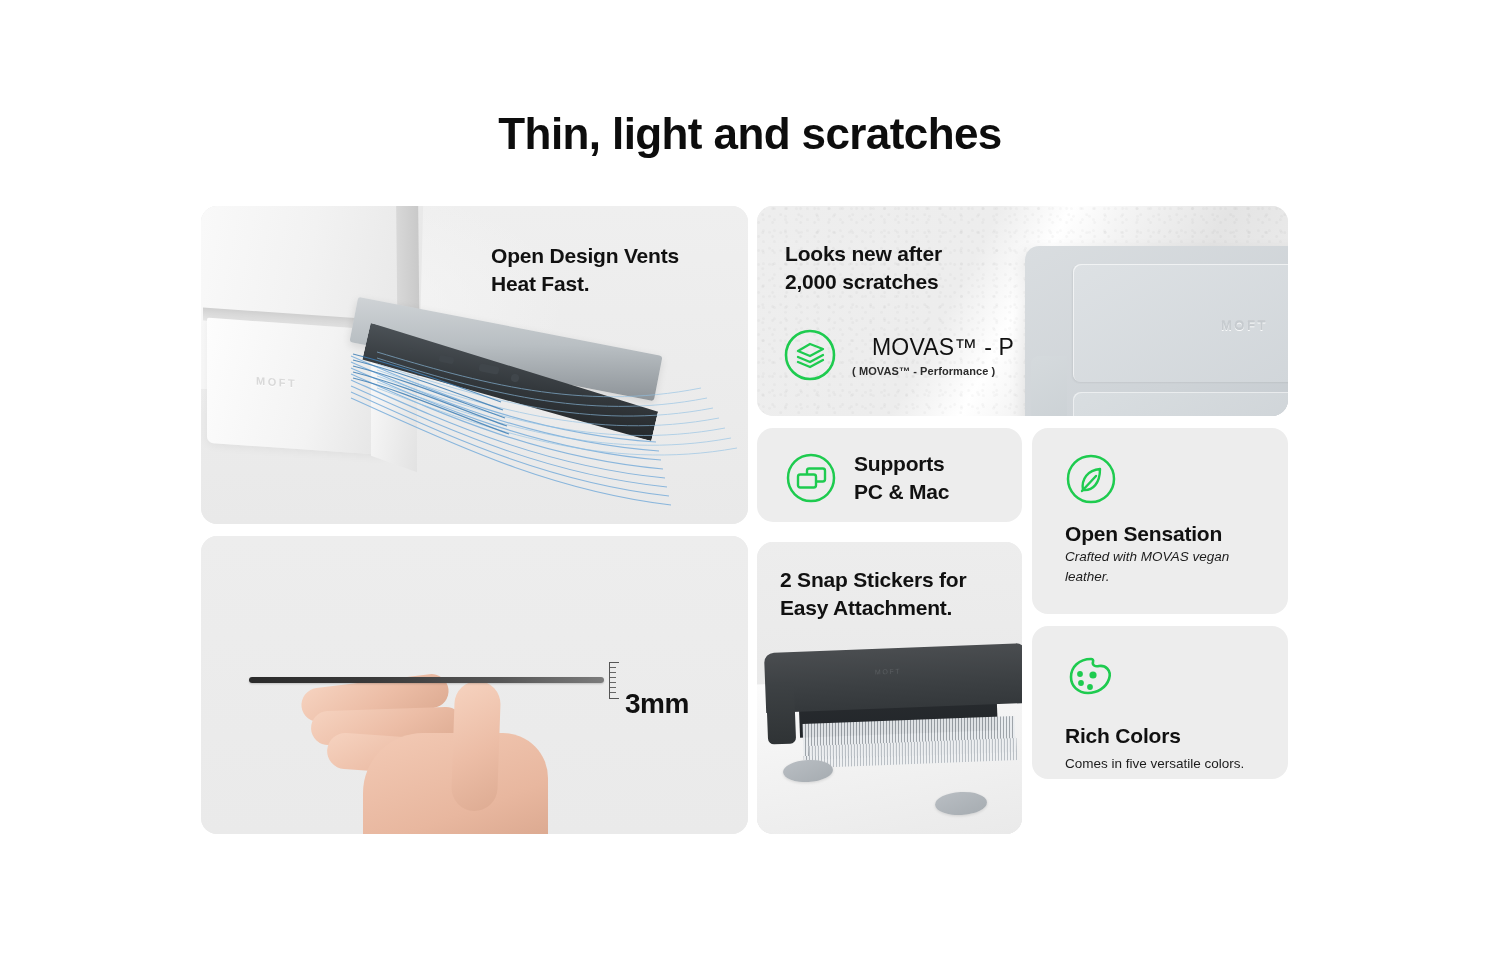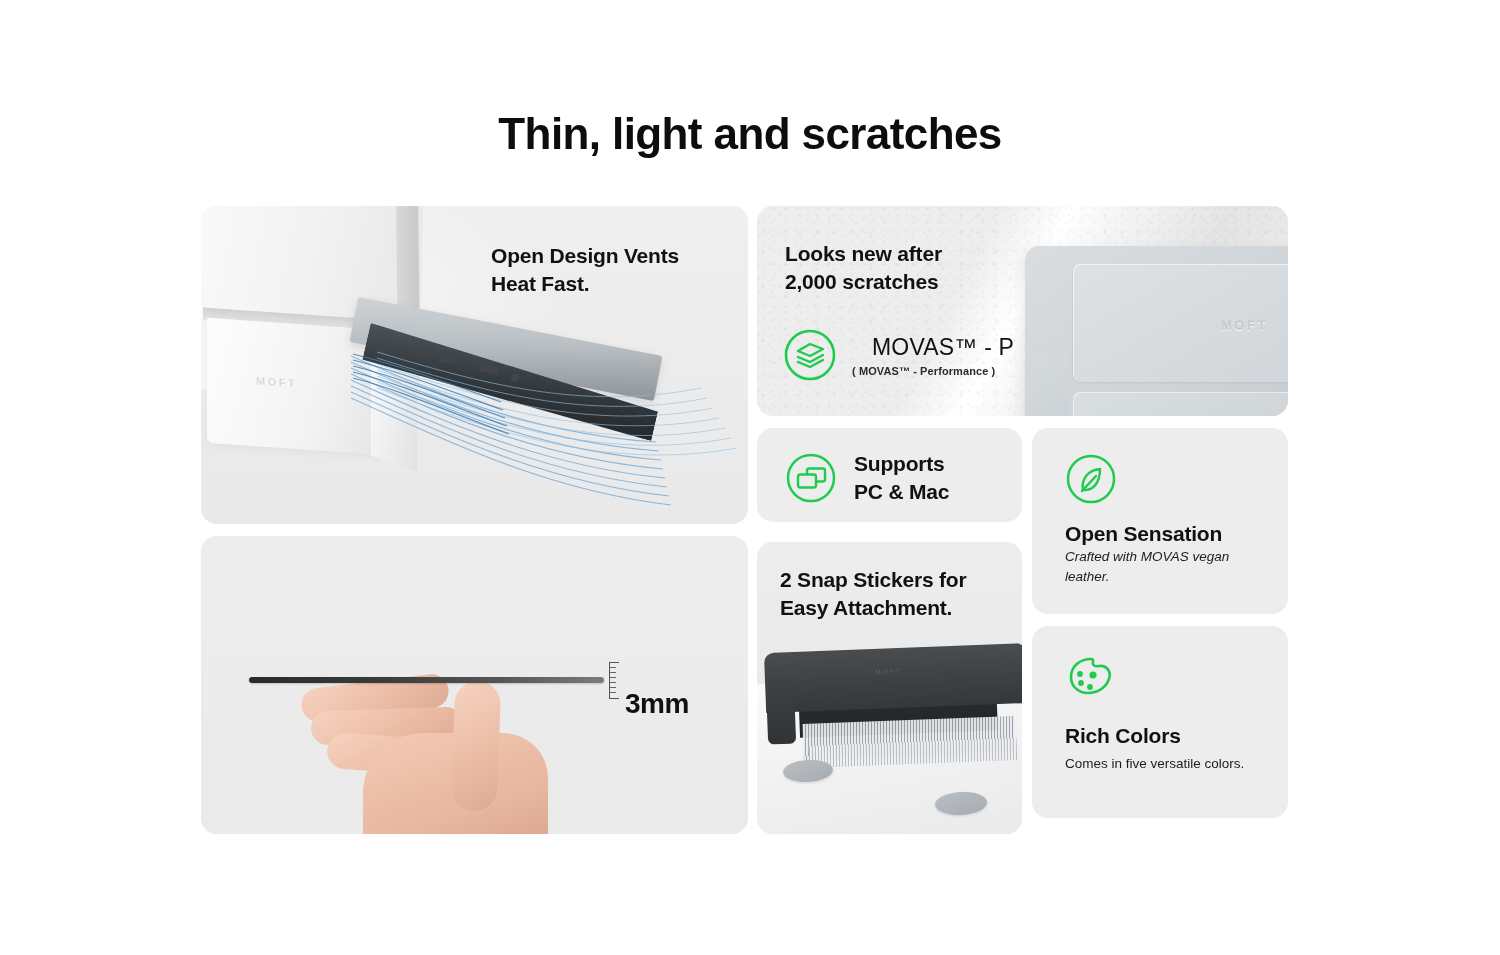--- a/index.html
+++ b/index.html
@@ -43,21 +43,21 @@
     overflow: hidden;
   }
 
   
   .card-vents      { left: 0px;   top: 0px;   width: 547px; height: 318px; }
   .card-footprint  { left: 0px;   top: 330px; width: 547px; height: 298px; }
   .card-scratches  { left: 556px; top: 0px;   width: 531px; height: 210px; }
   .card-support    { left: 556px; top: 222px; width: 265px; height: 94px; }
   .card-snap       { left: 556px; top: 336px; width: 265px; height: 292px; }
   .card-touch      { left: 831px; top: 222px; width: 256px; height: 186px; }
-  .card-colors     { left: 831px; top: 420px; width: 256px; height: 192px; }
+  .card-colors     { left: 831px; top: 420px; width: 256px; height: 153px; }
 
   .card-heading {
     position: absolute;
     font-size: 21px;
     font-weight: bold;
     line-height: 1.34;
     letter-spacing: -0.2px;
     color: #111111;
     white-space: pre-line;
     z-index: 6;

